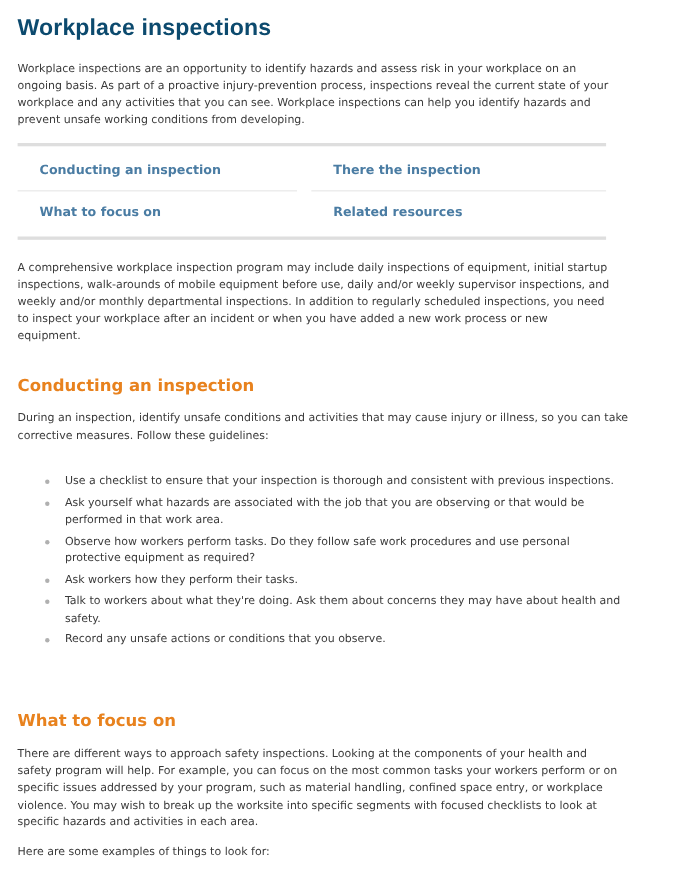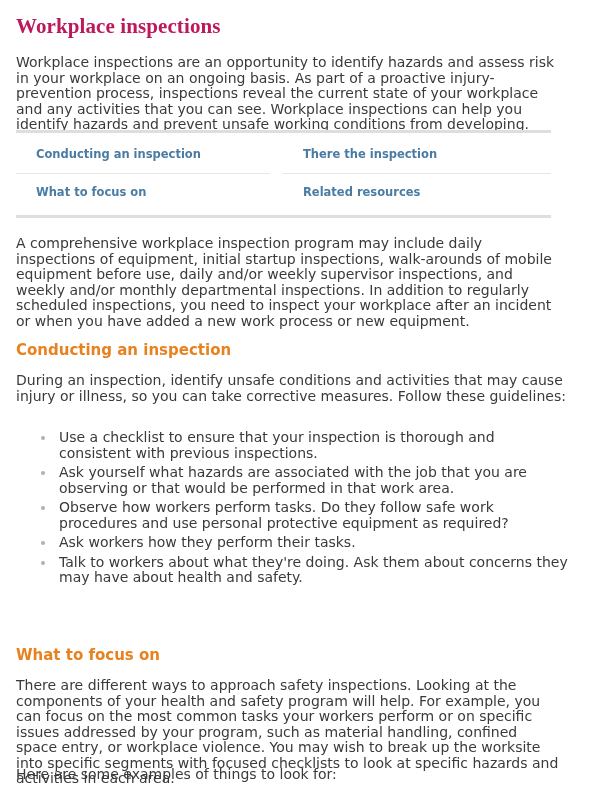--- a/index.html
+++ b/index.html
@@ -4,25 +4,25 @@
   <style>
     html, body { margin: 0; padding: 0; background: #ffffff; }
     body {
       width: 612px; height: 792px; overflow: hidden; position: relative;
       font-family: "DejaVu Sans", sans-serif;
       color: #3a3a3a;
     }
     .page { position: absolute; left: 16px; top: 0; width: 540px; }
     h1 {
       position: absolute; left: 0; top: 14px; margin: 0;
-      font-family: Liberation Serif, serif; font-weight: bold;
-      font-size: 21px; color: #be185d; letter-spacing: 0.1px;
+      font-family: Liberation Sans, sans-serif; font-weight: bold;
+      font-size: 21px; color: #0c4a6e; letter-spacing: 0.1px;
       white-space: nowrap;
     }
-    p, li { font-size: 14px; line-height: 15.5px; margin: 0; }
+    p, li { font-size: 10px; line-height: 15.5px; margin: 0; }
     .intro { position: absolute; left: 0; top: 55px; width: 540px; }
     .toc {
       position: absolute; left: 0; top: 130px; width: 535px; height: 82px;
       border-top: 3px solid #dedede; border-bottom: 3px solid #dedede;
     }
     .toc-link {
       position: absolute; font-size: 11.5px; font-weight: bold; color: #4a7ca3;
       text-decoration: none; white-space: nowrap; cursor: pointer;
     }
     .toc-sep { position: absolute; top: 40px; height: 1px; background: #e6e6e6; }
@@ -69,18 +69,19 @@
 
   <h2 class="h2a">Conducting an inspection</h2>
   <p class="p3">During an inspection, identify unsafe conditions and activities that may cause injury or illness, so you can take corrective measures. Follow these guidelines:</p>
 
   <ul class="guidelines">
     <li><span class="bullet"></span><span>Use a checklist to ensure that your inspection is thorough and consistent with previous inspections.</span></li>
     <li><span class="bullet"></span><span>Ask yourself what hazards are associated with the job that you are observing or that would be performed in that work area.</span></li>
     <li><span class="bullet"></span><span>Observe how workers perform tasks. Do they follow safe work procedures and use personal protective equipment as required?</span></li>
     <li><span class="bullet"></span><span>Ask workers how they perform their tasks.</span></li>
     <li><span class="bullet"></span><span>Talk to workers about what they're doing. Ask them about concerns they may have about health and safety.</span></li>
+    <li><span class="bullet"></span><span>Record any unsafe actions or conditions that you observe.</span></li>
   </ul>
 
   <h2 class="h2b">What to focus on</h2>
   <p class="p4">There are different ways to approach safety inspections. Looking at the components of your health and safety program will help. For example, you can focus on the most common tasks your workers perform or on specific issues addressed by your program, such as material handling, confined space entry, or workplace violence. You may wish to break up the worksite into specific segments with focused checklists to look at specific hazards and activities in each area.</p>
   <p class="p5">Here are some examples of things to look for:</p>
 </div>
 
 </body></html>

